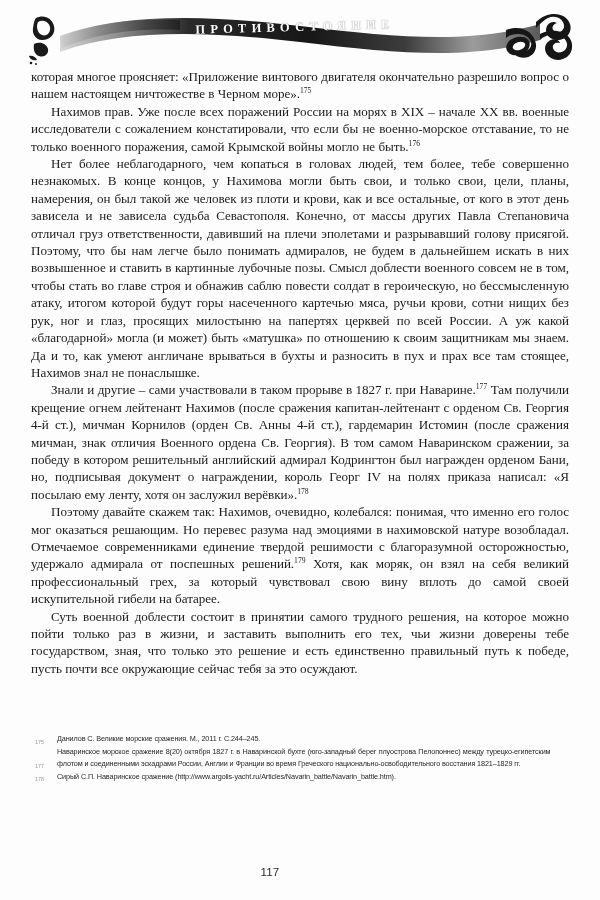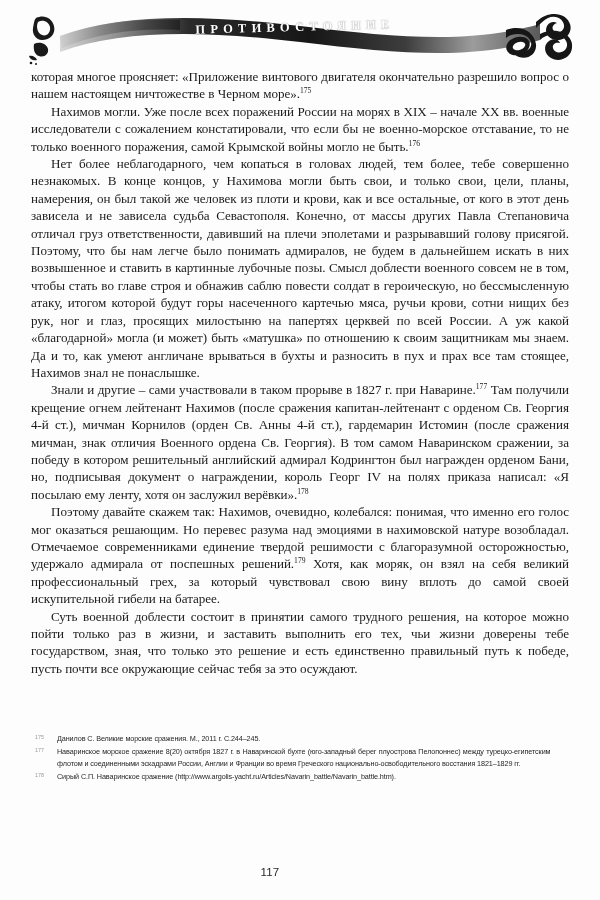--- a/index.html
+++ b/index.html
@@ -86,21 +86,21 @@
   
   .footnotes {
     position: absolute;
     left: 31px;
     top: 733px;
     width: 540px;
     border-top: 0;
   }
   .fn {
     display: flex;
-    align-items: flex-start;
+    align-items: flex-end;
     margin-bottom: 1.5px;
   }
   .fn-num {
     width: 22px;
     flex: 0 0 22px;
     font-family: "Liberation Sans", "DejaVu Sans", sans-serif;
     font-size: 5.4px;
     color: #9a9a9a;
     padding-top: 1px;
     text-align: left;
@@ -192,21 +192,21 @@
     </svg>
     <div class="banner-title">
       <span>Противостояние</span>
     </div>
   </div>
 
   <div class="body-col">
 
     <p class="para first"><span>которая многое проясняет: «Приложение винтового двигателя окончательно разрешило вопрос о нашем настоящем ничтожестве в Черном море».</span><sup class="fnref">175</sup></p>
 
-    <p class="para"><span>Нахимов могли. Уже после всех поражений России на морях в XIX – начале XX вв. военные исследователи с сожалением констатировали, что если бы не военно-морское отставание, то не только военного поражения, самой Крымской войны могло не быть.</span><sup class="fnref">176</sup></p>
+    <p class="para"><span>Нахимов прав. Уже после всех поражений России на морях в XIX – начале XX вв. военные исследователи с сожалением констатировали, что если бы не военно-морское отставание, то не только военного поражения, самой Крымской войны могло не быть.</span><sup class="fnref">176</sup></p>
 
     <p class="para"><span>Нет более неблагодарного, чем копаться в головах людей, тем более, тебе совершенно незнакомых. В конце концов, у Нахимова могли быть свои, и только свои, цели, планы, намерения, он был такой же человек из плоти и крови, как и все остальные, от кого в этот день зависела и не зависела судьба Севастополя. Конечно, от массы других Павла Степановича отличал груз ответственности, давивший на плечи эполетами и разрывавший голову присягой. Поэтому, что бы нам легче было понимать адмиралов, не будем в дальнейшем искать в них возвышенное и ставить в картинные лубочные позы. Смысл доблести военного совсем не в том, чтобы стать во главе строя и обнажив саблю повести солдат в героическую, но бессмысленную атаку, итогом которой будут горы насеченного картечью мяса, ручьи крови, сотни нищих без рук, ног и глаз, просящих милостыню на папертях церквей по всей России. А уж какой «благодарной» могла (и может) быть «матушка» по отношению к своим защитникам мы знаем. Да и то, как умеют англичане врываться в бухты и разносить в пух и прах все там стоящее, Нахимов знал не понаслышке.</span></p>
 
     <p class="para"><span>Знали и другие – сами участвовали в таком прорыве в 1827 г. при Наварине.</span><sup class="fnref">177</sup><span> Там получили крещение огнем лейтенант Нахимов (после сражения капитан-лейтенант с орденом Св. Георгия 4-й ст.), мичман Корнилов (орден Св. Анны 4-й ст.), гардемарин Истомин (после сражения мичман, знак отличия Военного ордена Св. Георгия). В том самом Наваринском сражении, за победу в котором решительный английский адмирал Кодрингтон был награжден орденом Бани, но, подписывая документ о награждении, король Георг IV на полях приказа написал: «Я посылаю ему ленту, хотя он заслужил верёвки».</span><sup class="fnref">178</sup></p>
 
     <p class="para"><span>Поэтому давайте скажем так: Нахимов, очевидно, колебался: понимая, что именно его голос мог оказаться решающим. Но перевес разума над эмоциями в нахимовской натуре возобладал. Отмечаемое современниками единение твердой решимости с благоразумной осторожностью, удержало адмирала от поспешных решений.</span><sup class="fnref">179</sup><span> Хотя, как моряк, он взял на себя великий профессиональный грех, за который чувствовал свою вину вплоть до самой своей искупительной гибели на батарее.</span></p>
 
     <p class="para"><span>Суть военной доблести состоит в принятии самого трудного решения, на которое можно пойти только раз в жизни, и заставить выполнить его тех, чьи жизни доверены тебе государством, зная, что только это решение и есть единственно правильный путь к победе, пусть почти все окружающие сейчас тебя за это осуждают.</span></p>
   </div>
 

